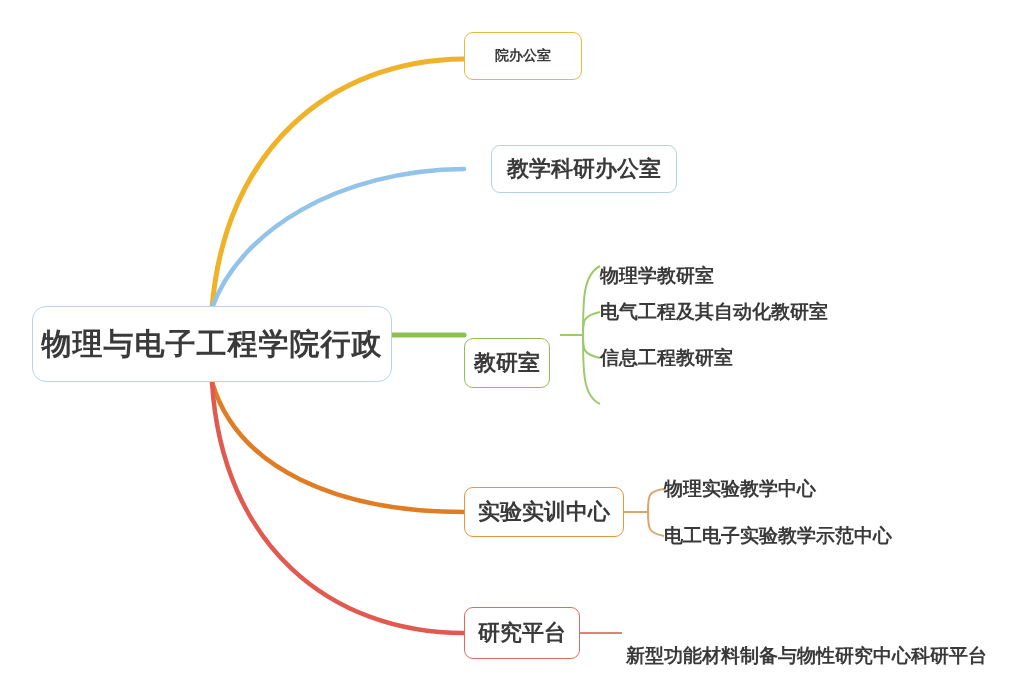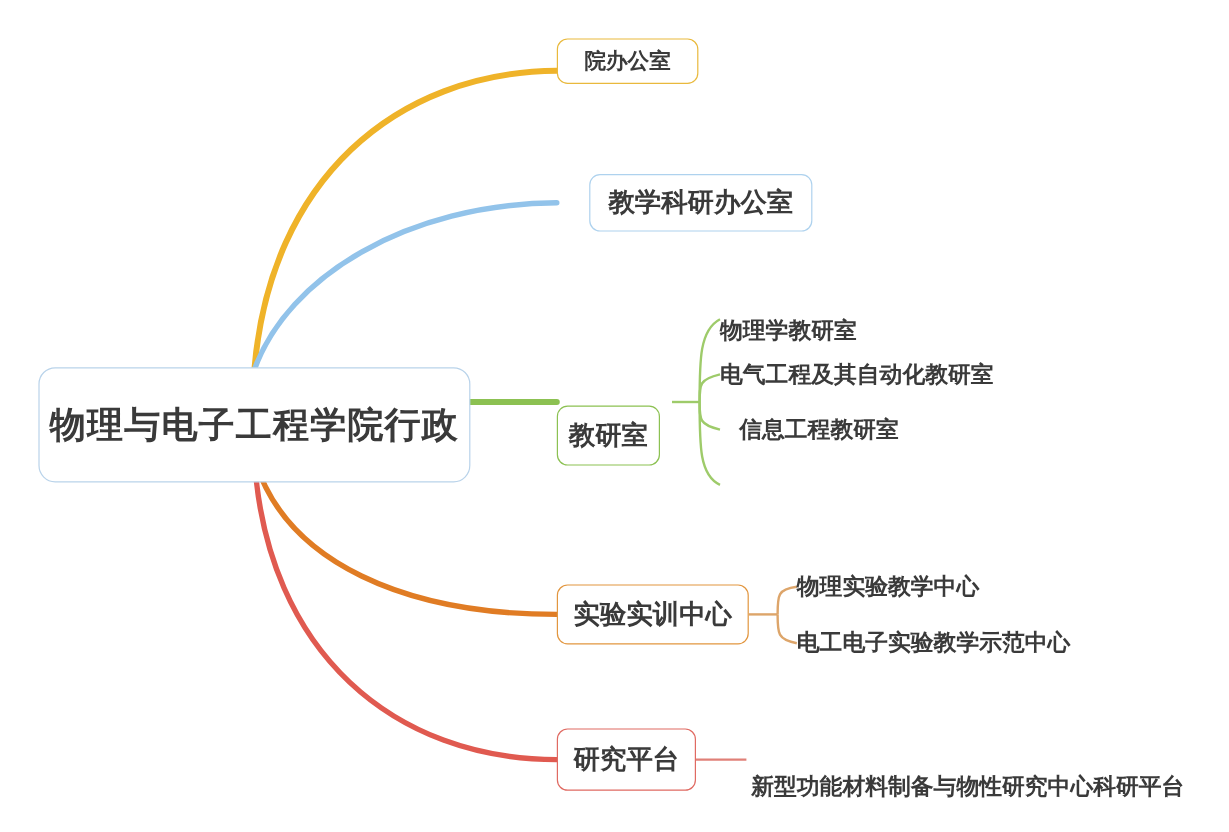--- a/index.html
+++ b/index.html
@@ -37,34 +37,34 @@
     justify-content: center;
     background: #ffffff;
     color: #3a3a3a;
     white-space: nowrap;
     font-weight: 700;
   }
   .node-root {
     left: 32px;
     top: 306px;
     width: 360px;
-    height: 96px;
+    height: 76px;
     border: 1.6px solid #b9d3ea;
     border-radius: 14px;
     font-size: 30px;
     letter-spacing: 1px;
   }
   .node-b1 {
     left: 464px;
     top: 32px;
     width: 118px;
-    height: 38px;
+    height: 48px;
     border: 1.6px solid #e9b93c;
     border-radius: 9px;
-    font-size: 18px;
+    font-size: 14px;
   }
   .node-b2 {
     left: 491px;
     top: 145px;
     width: 186px;
     height: 48px;
     border: 1.6px solid #aed2ee;
     border-radius: 9px;
     font-size: 22px;
   }
@@ -157,21 +157,21 @@
   </div>
 
   <div class="node node-b5">
     <span>研究平台</span>
   </div>
 
   <div class="leaf" style="left:600px; top:276px;">物理学教研室</div>
 
   <div class="leaf" style="left:600px; top:312px;">电气工程及其自动化教研室</div>
 
-  <div class="leaf" style="left:600px; top:358px;margin-left:16px;">信息工程教研室</div>
+  <div class="leaf" style="left:600px; top:358px;">信息工程教研室</div>
 
 
   <div class="leaf" style="left:664px; top:489px;font-family:Liberation Serif, serif;">物理实验教学中心</div>
 
   <div class="leaf" style="left:664px; top:536px;">电工电子实验教学示范中心</div>
 
   <div class="leaf" style="left:626px; top:633px;margin-top:23px;">新型功能材料制备与物性研究中心科研平台</div>
 
 </div>
 

